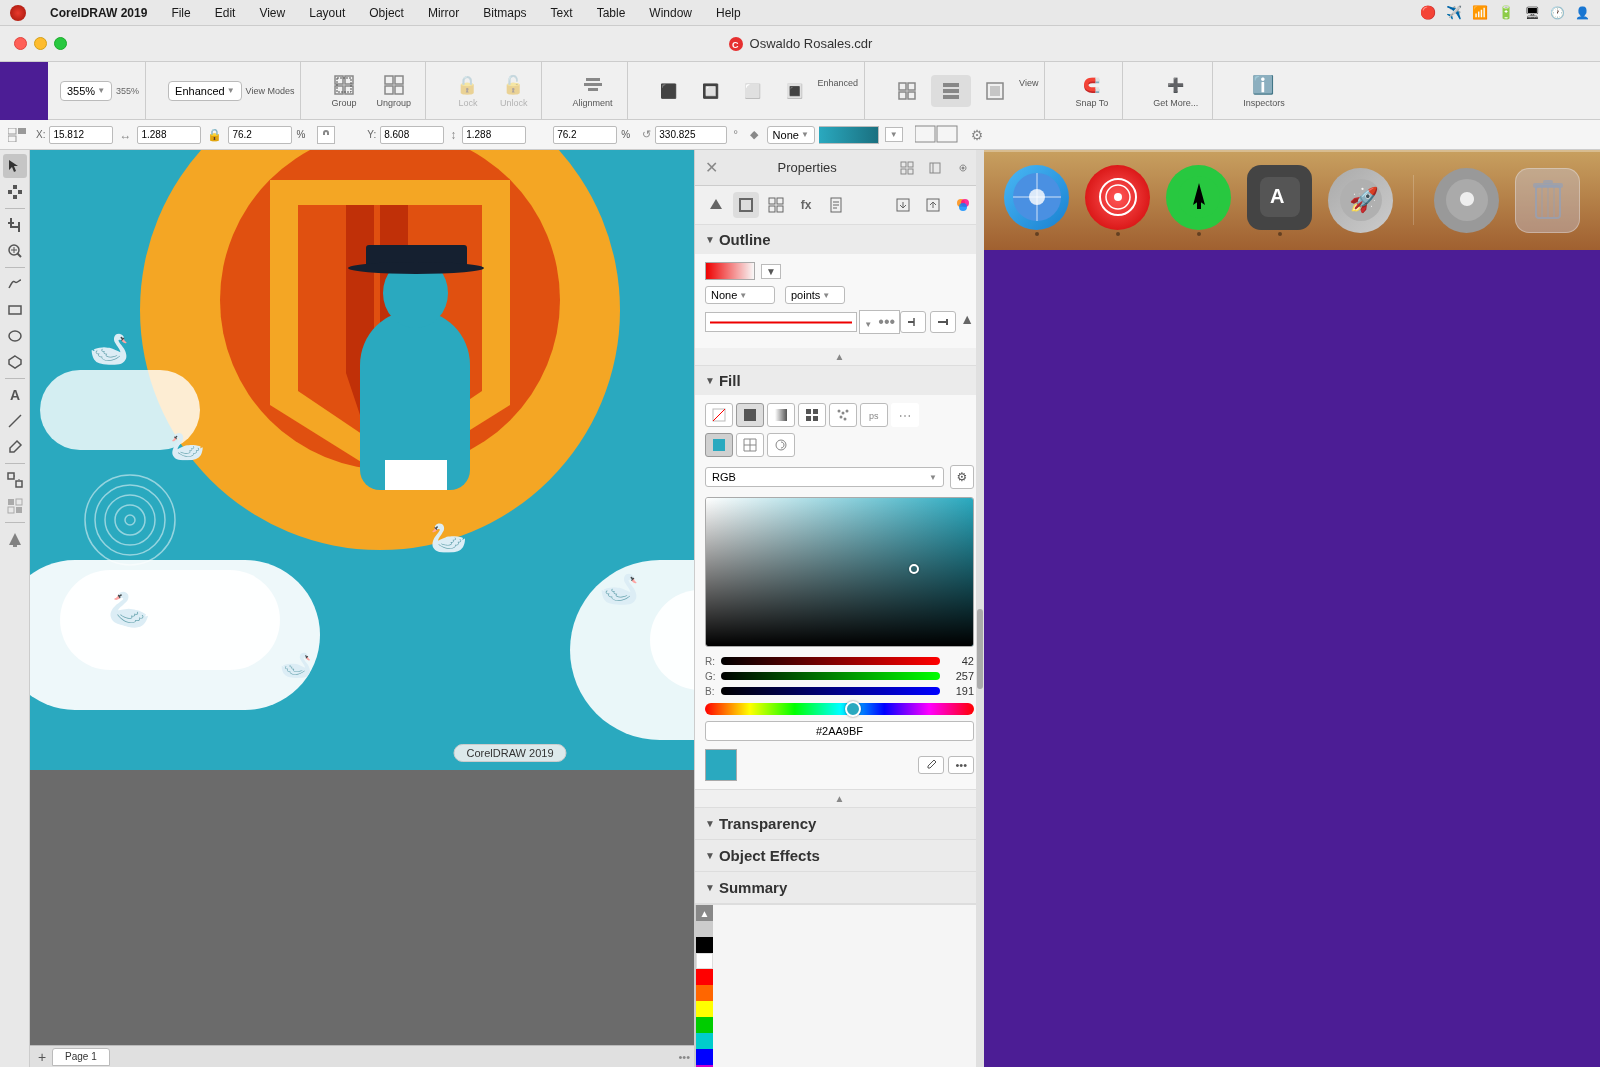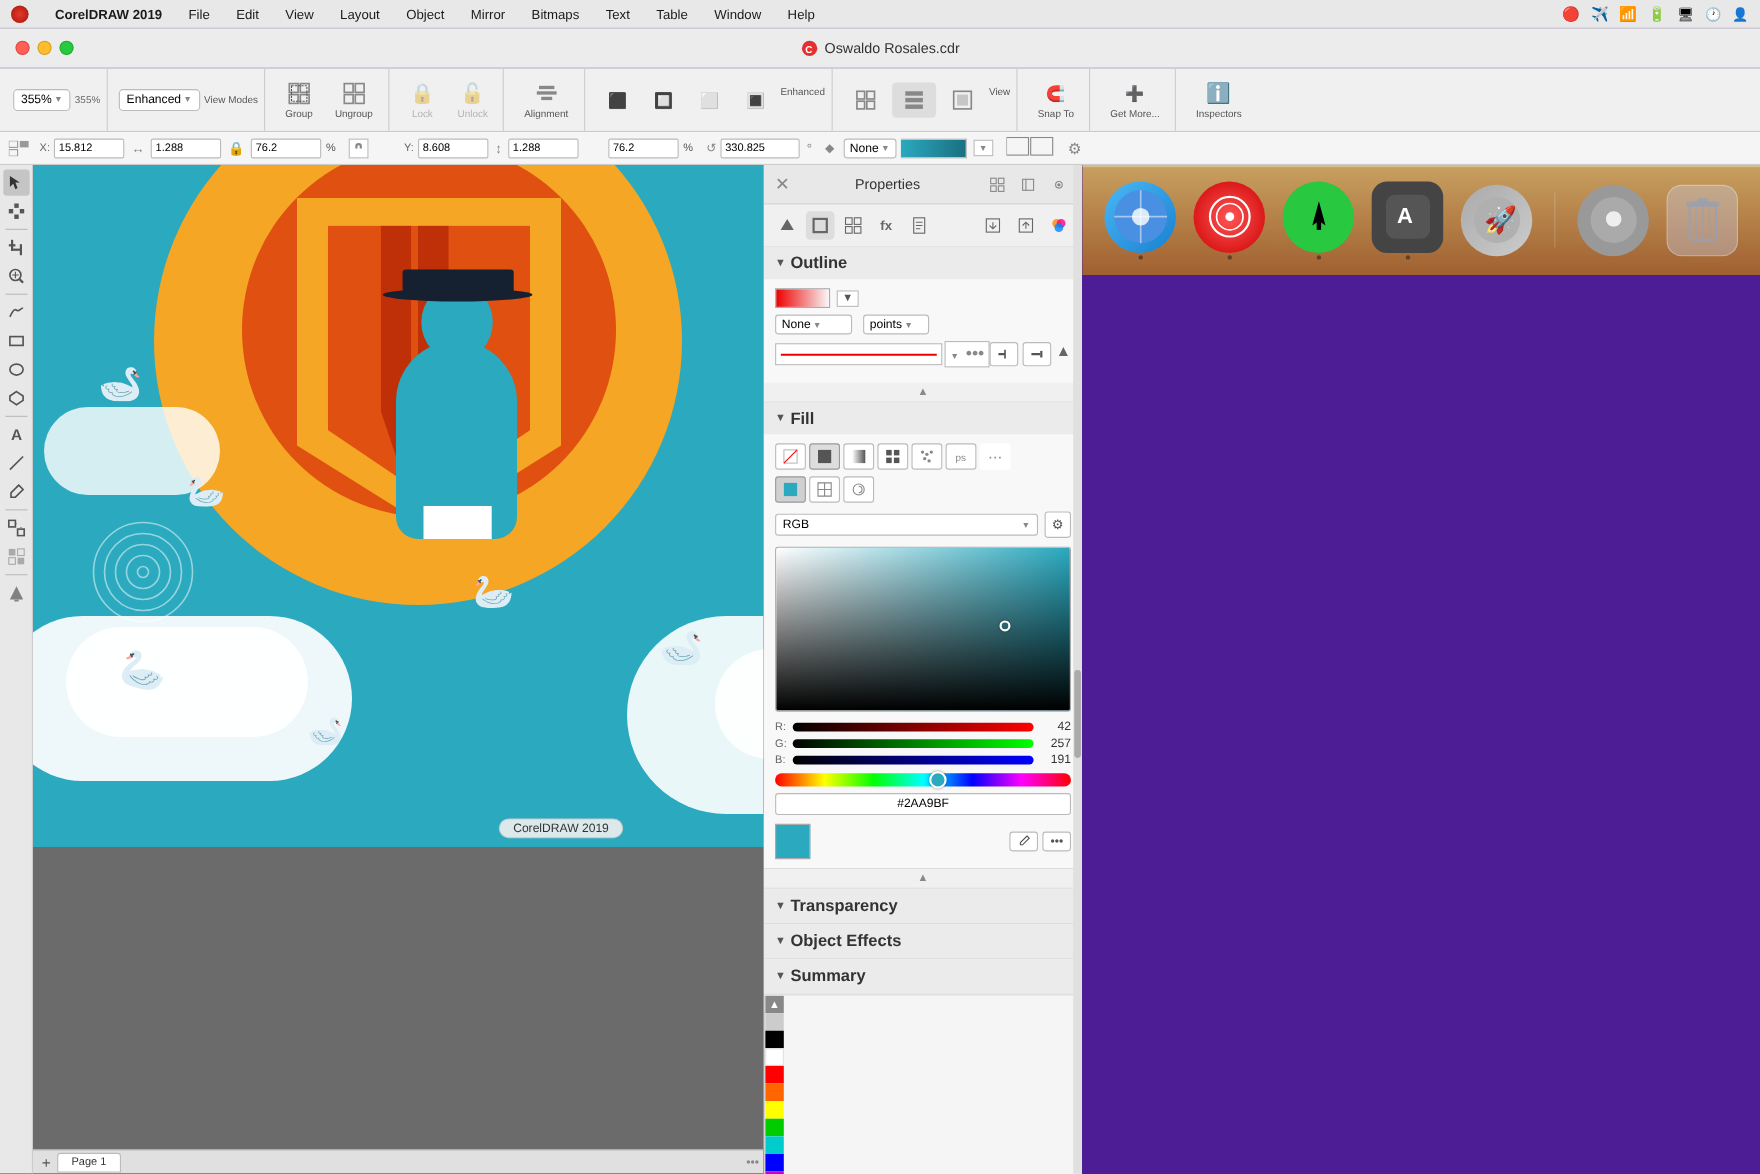--- a/index.html
+++ b/index.html
@@ -19,21 +19,21 @@
     .titlebar { height: 36px; background: #ececec; display: flex; align-items: center; justify-content: center; border-bottom: 1px solid #ccc; flex-shrink: 0; position: relative; }
     .traffic-lights { position: absolute; left: 14px; display: flex; gap: 7px; }
     .tl { width: 13px; height: 13px; border-radius: 50%; cursor: pointer; }
     .tl-red { background: #ff5f57; border: 1px solid #e0443e; }
     .tl-yellow { background: #febc2e; border: 1px solid #d4a017; }
     .tl-green { background: #28c840; border: 1px solid #1aab29; }
     .titlebar-title { font-size: 13px; color: #333; display: flex; align-items: center; gap: 6px; }
     .titlebar-title svg { width: 16px; height: 16px; }
 
     
-    .toolbar { height: 58px; background: #f0f0f0; border-bottom: 1px solid #ccc; display: flex; align-items: center; padding: 0 6px; gap: 4px; flex-shrink: 0; }
+    .toolbar { height: 58px; background: #f0f0f0; border-bottom: 1px solid #ccc; display: flex; align-items: center; padding: 0 6px; gap: 16px; flex-shrink: 0; margin-left: 48px; }
     .toolbar-group { display: flex; align-items: center; gap: 4px; padding: 0 6px; border-right: 1px solid #ccc; height: 100%; }
     .toolbar-group:last-child { border-right: none; }
     .toolbar-btn { display: flex; flex-direction: column; align-items: center; justify-content: center; padding: 4px 8px; cursor: pointer; border-radius: 4px; min-width: 40px; }
     .toolbar-icon { width: 24px; height: 24px; display: flex; align-items: center; justify-content: center; font-size: 18px; color: #555; }
     .toolbar-label { font-size: 9px; color: #555; margin-top: 1px; }
     .dropdown-sel { display: flex; align-items: center; gap: 2px; padding: 3px 6px; border: 1px solid #bbb; border-radius: 4px; background: white; font-size: 11px; cursor: pointer; }
     .dropdown-arrow { font-size: 8px; color: #888; }
 
     
     .coordbar { height: 30px; background: #f5f5f5; border-bottom: 1px solid #ccc; display: flex; align-items: center; padding: 0 8px; gap: 4px; font-size: 11px; flex-shrink: 0; }

